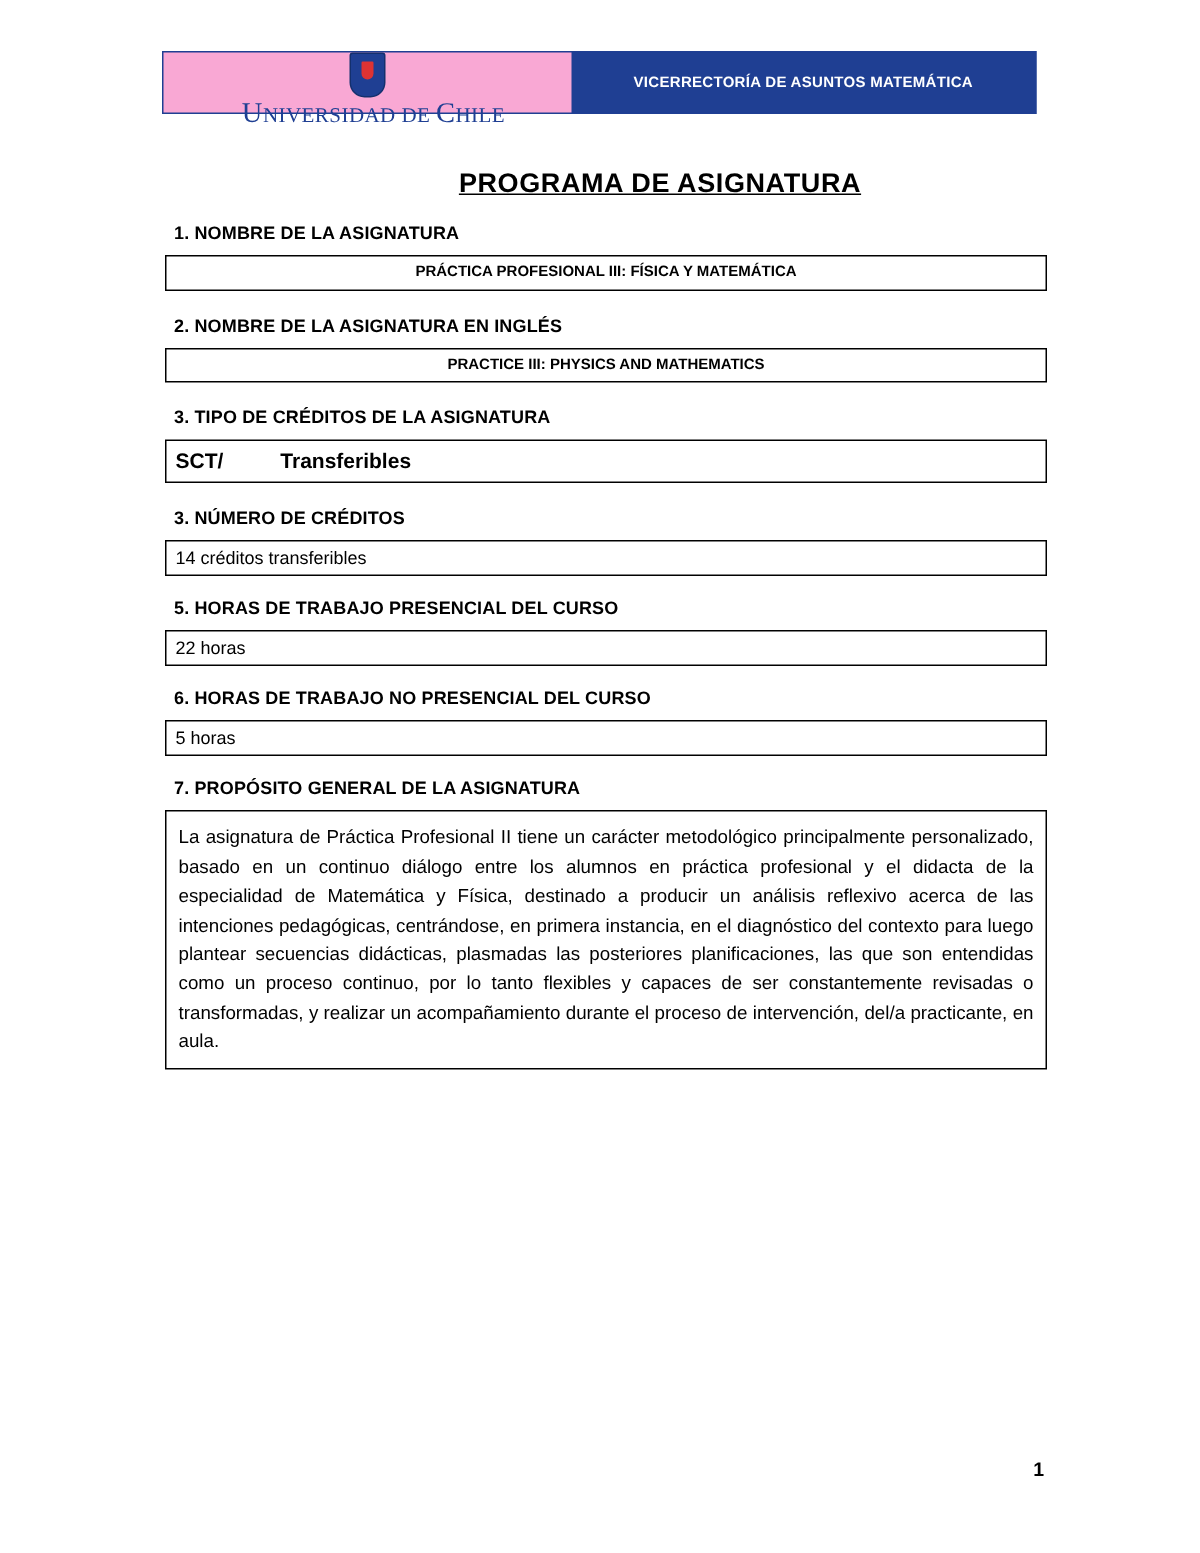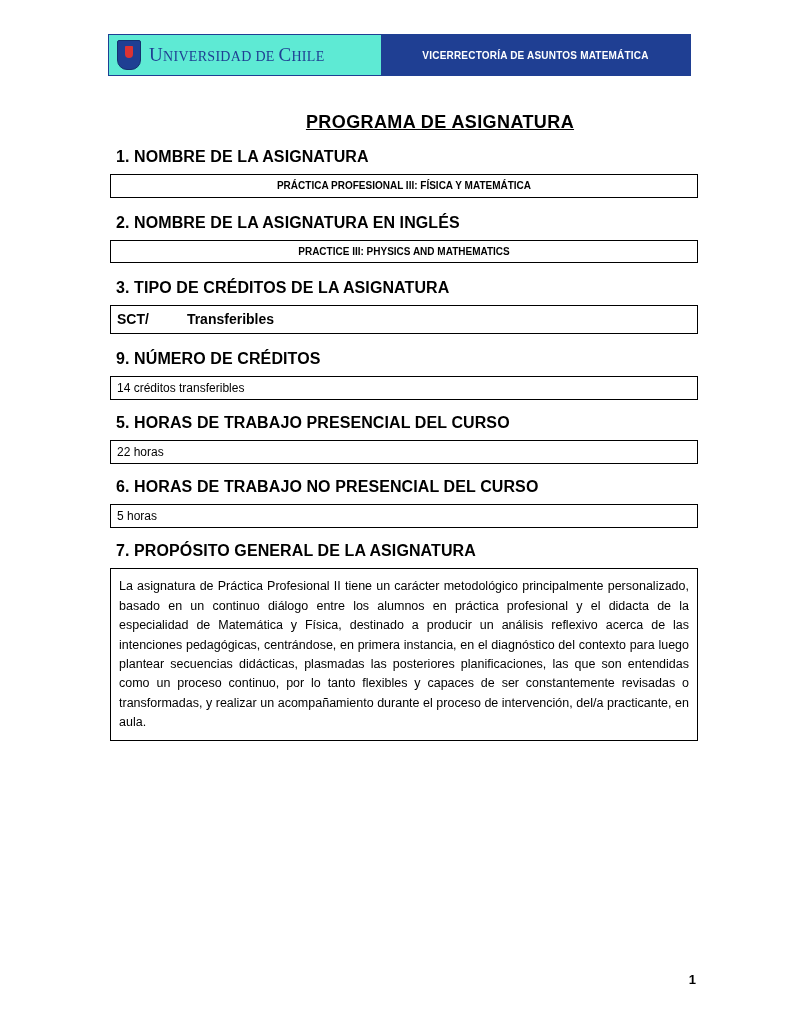--- a/index.html
+++ b/index.html
@@ -30,27 +30,28 @@
     top: 34px;
     width: 583px;
     height: 42px;
     background: #1f3f93;
     display: flex;
     align-items: center;
     box-sizing: border-box;
     border: 1px solid #1f3f93;
   }
   .header-left {
-    background: #5eead4;
+    background: #f9a8d4;
     height: 100%;
     width: 272px;
     display: flex;
     align-items: center;
     box-sizing: border-box;
     padding-left: 8px;
+    flex-direction: column;
   }
   .shield {
     width: 22px;
     height: 28px;
     background: #1f3f93;
     border: 1px solid #14306e;
     border-radius: 2px 2px 10px 10px;
     position: relative;
     flex: 0 0 auto;
     margin-right: 8px;
@@ -106,21 +107,21 @@
   }
 
   
   .content {
     position: absolute;
     left: 110px;
     top: 148px;
     width: 588px;
   }
   .section-heading {
-    font-size: 16px;
+    font-size: 12px;
     font-weight: bold;
     margin: 0 0 8px 6px;
     letter-spacing: 0.1px;
   }
   .box {
     border: 1px solid #000000;
     box-sizing: border-box;
     width: 588px;
     margin-bottom: 14px;
     padding: 3px 6px;
@@ -184,21 +185,21 @@
     <div class="box centered">PRÁCTICA PROFESIONAL III: FÍSICA Y MATEMÁTICA</div>
 
     <div class="section-heading sp-1">2. NOMBRE DE LA ASIGNATURA EN INGLÉS</div>
     <div class="box centered">PRACTICE III: PHYSICS AND MATHEMATICS</div>
 
     <div class="section-heading sp-1">3. TIPO DE CRÉDITOS DE LA ASIGNATURA</div>
     <div class="box bold-left">
       <span>SCT/</span><span class="tab"></span><span>Transferibles</span>
     </div>
 
-    <div class="section-heading sp-1">9. NÚMERO DE CRÉDITOS</div>
+    <div class="section-heading sp-1">3. NÚMERO DE CRÉDITOS</div>
     <div class="box">14 créditos transferibles</div>
 
     <div class="section-heading sp-2">5. HORAS DE TRABAJO PRESENCIAL DEL CURSO</div>
     <div class="box">22 horas</div>
 
     <div class="section-heading sp-2">6. HORAS DE TRABAJO NO PRESENCIAL DEL CURSO</div>
     <div class="box">5 horas</div>
 
     <div class="section-heading sp-2">7. PROPÓSITO GENERAL DE LA ASIGNATURA</div>
     <div class="box paragraph">La asignatura de Práctica Profesional II tiene un carácter metodológico principalmente personalizado, basado en un continuo diálogo entre los alumnos en práctica profesional y el didacta de la especialidad de Matemática y Física, destinado a producir un análisis reflexivo acerca de las intenciones pedagógicas, centrándose, en primera instancia, en el diagnóstico del contexto para luego plantear secuencias didácticas, plasmadas las posteriores planificaciones, las que son entendidas como un proceso continuo, por lo tanto flexibles y capaces de ser constantemente revisadas o transformadas, y realizar un acompañamiento durante el proceso de intervención, del/a practicante, en aula.</div>

